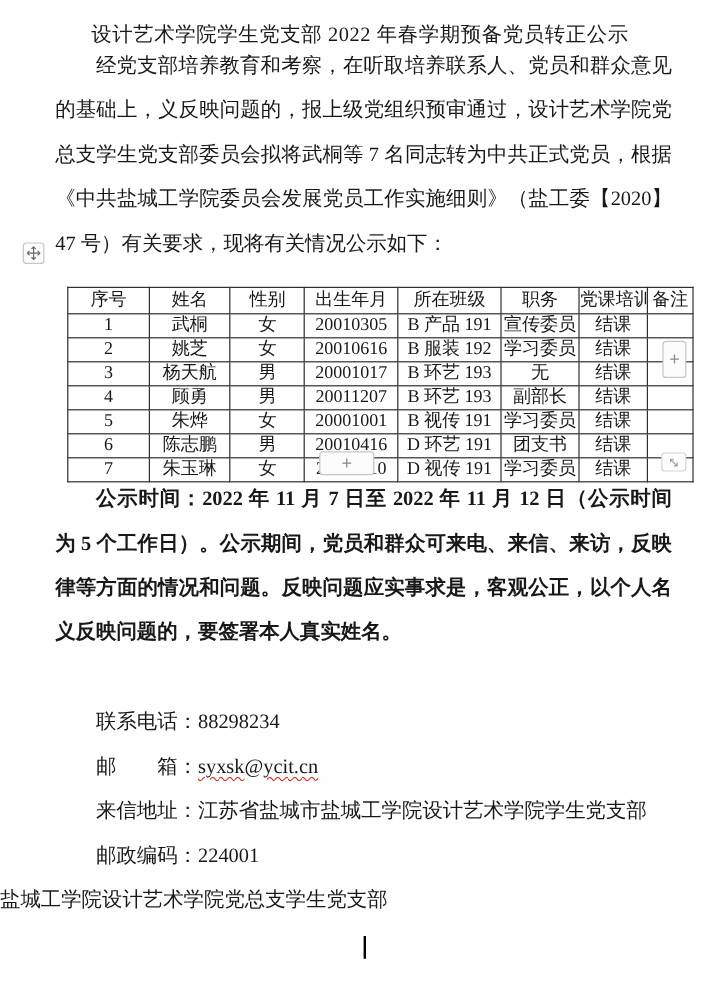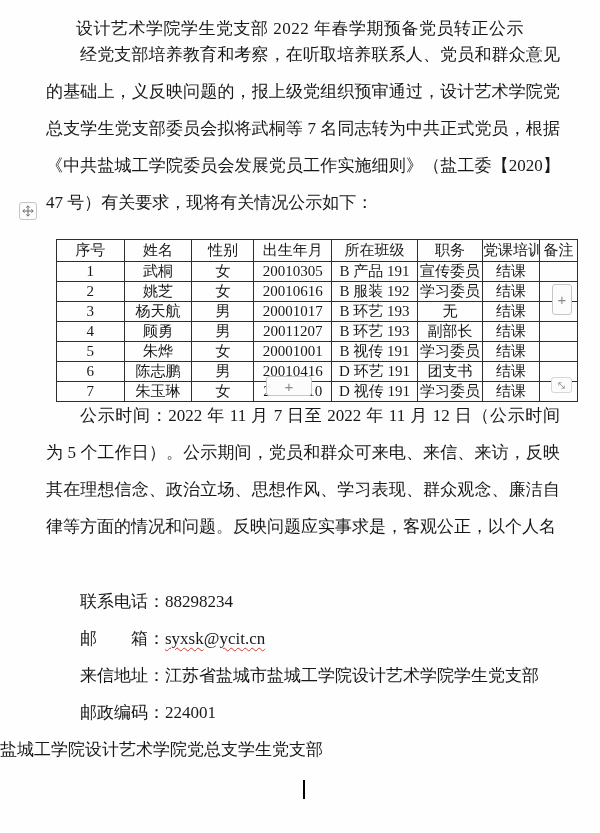--- a/index.html
+++ b/index.html
@@ -194,26 +194,26 @@
     <span>+</span>
   </div>
 
   <div class="ctrl resize-handle">
     <svg width="11" height="11" viewBox="0 0 12 12" fill="none" stroke="#9a9a9a" stroke-width="1">
       <path d="M3 3 L9 9"></path>
       <path d="M3 6 L3 3 L6 3 M9 6 L9 9 L6 9"></path>
     </svg>
   </div>
 
-  <div class="para" style="top:397px;">
+  <div class="para" style="top:397px;font-weight:bold;">
 
   <div class="pline">公示时间：2022 年 11 月 7 日至 2022 年 11 月 12 日（公示时间</div>
       <div class="pline">为 5 个工作日）。公示期间，党员和群众可来电、来信、来访，反映</div>
-      <div class="pline">其在理想信念、政治立场、思想作风、学习表现、群众观念、廉洁自</div>
       <div class="pline">律等方面的情况和问题。反映问题应实事求是，客观公正，以个人名</div>
+      <div class="pline">义反映问题的，要签署本人真实姓名。</div>
     </div>
 
   <div class="contacts">
     <div class="cline">
       <span>联系电话：</span><span>88298234</span>
     </div>
     <div class="cline">
       <span>邮　　箱：</span><span class="squiggle">syxsk</span><span>@</span><span class="squiggle">ycit.cn</span>
     </div>
     <div class="cline">

